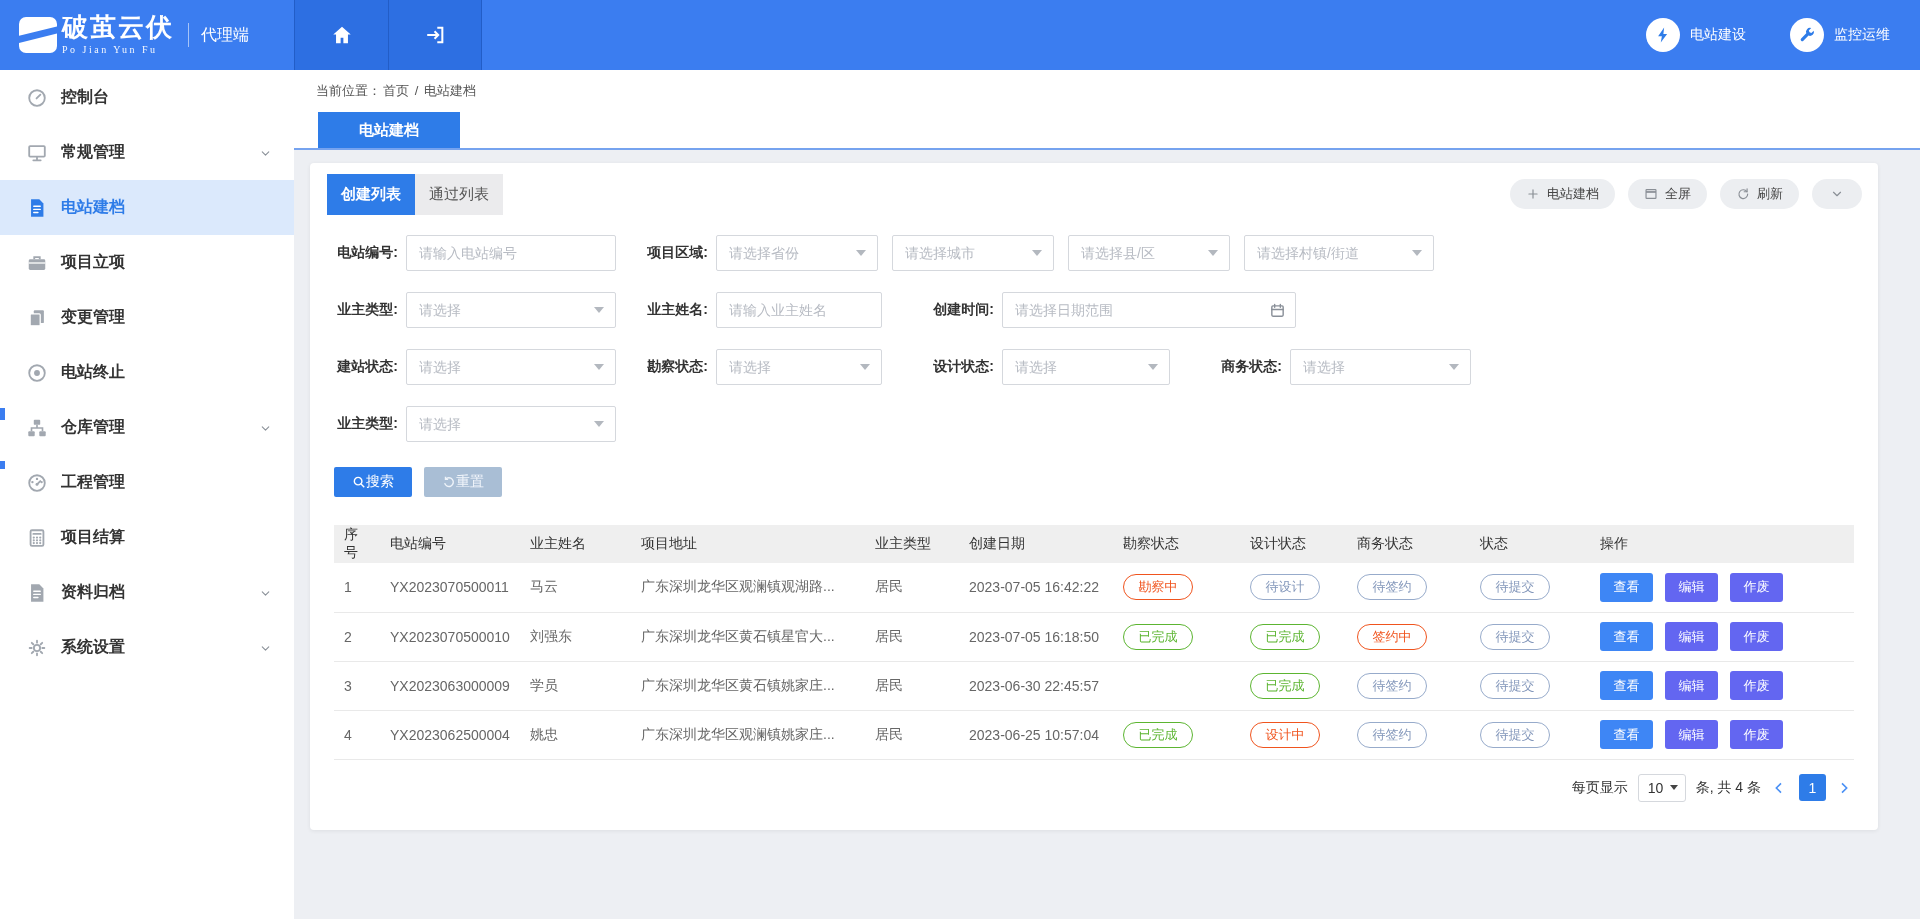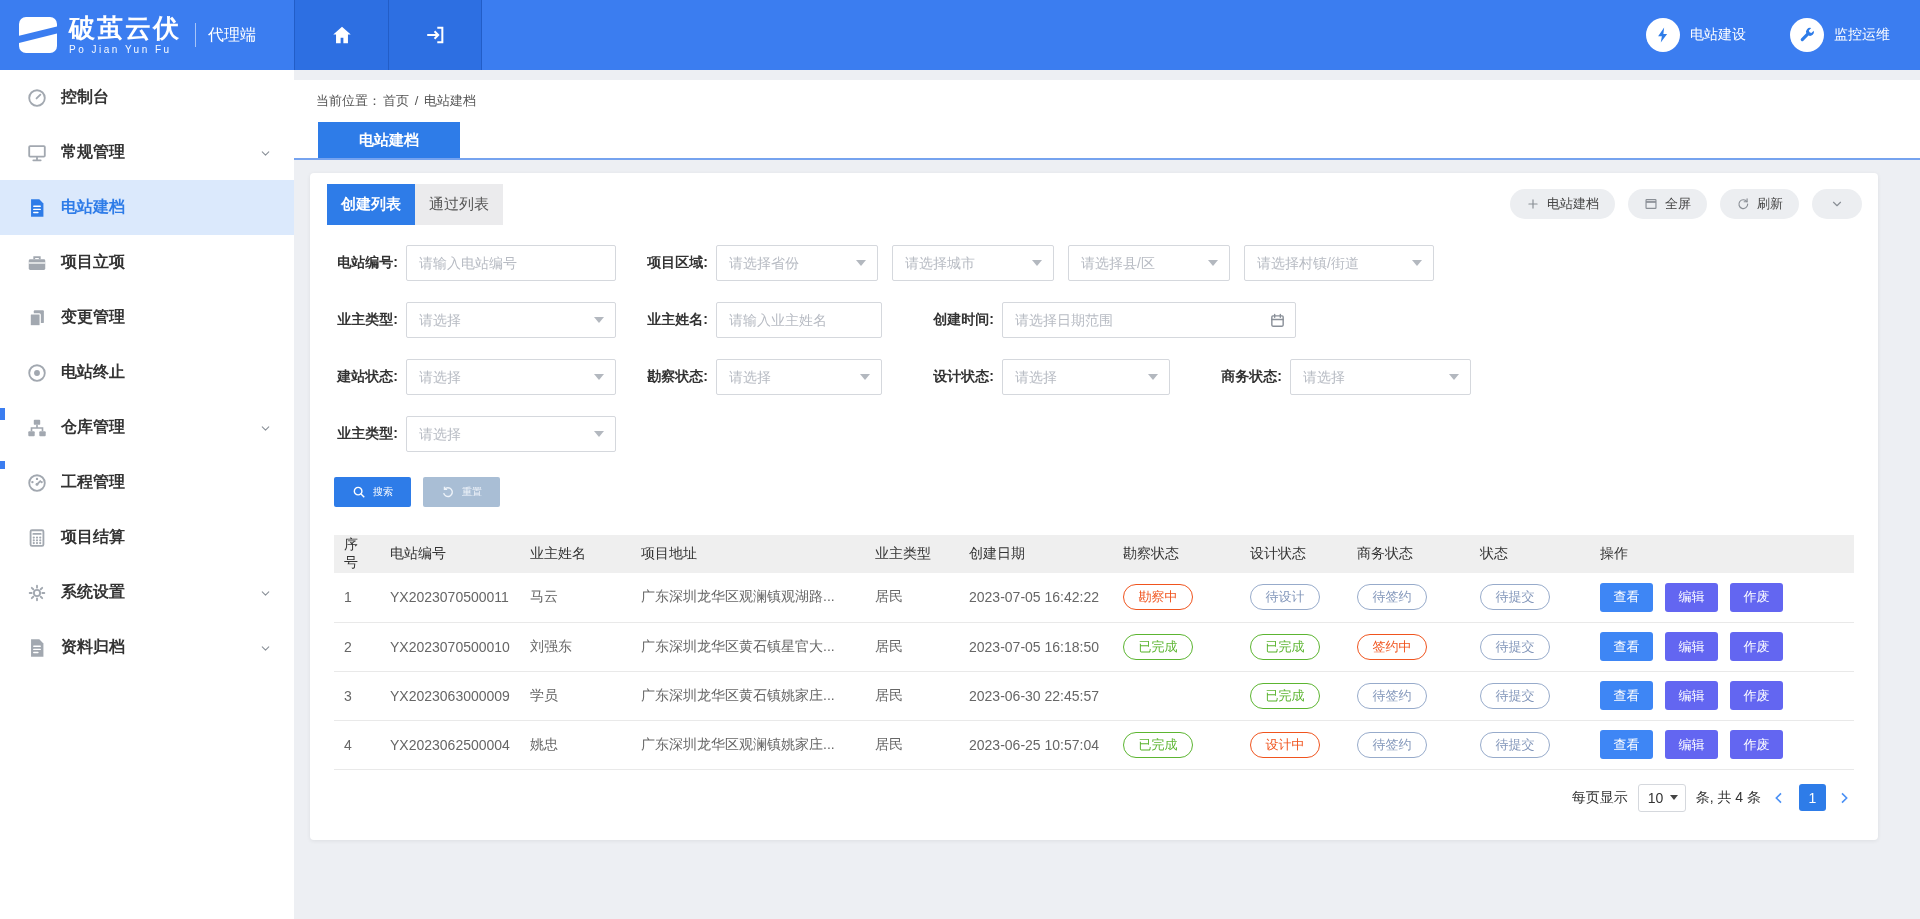--- a/index.html
+++ b/index.html
@@ -4,21 +4,21 @@
 <style>
   * { margin:0; padding:0; box-sizing:border-box; }
   html,body { width:1920px; height:919px; overflow:hidden; }
   body { font-family:"Liberation Sans","DejaVu Sans",sans-serif; background:#edeff3; color:#333; }
   .app { position:relative; width:1920px; height:919px; }
 
   
   .header { position:absolute; left:0; top:0; width:1920px; height:70px; background:#3b7df0; display:flex; align-items:stretch; color:#fff; }
   .brand { width:294px; display:flex; align-items:center; padding-left:16px; }
   .logo-mark { width:46px; height:42px; flex:0 0 auto; }
-  .brand-txt { margin-left:7px; line-height:1; }
+  .brand-txt { margin-left:0; line-height:1;font-family:Liberation Serif, serif; }
   .brand-name { font-size:26px; font-weight:bold; letter-spacing:2px; }
   .brand-en { font-size:10px; letter-spacing:2.5px; margin-top:4px; opacity:.95; }
   .brand-portal { margin-left:14px; padding-left:12px; border-left:1px solid rgba(255,255,255,.55); font-size:16px; height:24px; display:flex; align-items:center; }
   .user-zone { background:#2d6fe2; display:flex; align-items:stretch; }
   .user-block { display:flex; align-items:center; padding:0 22px 0 12px; }
   .avatar { width:42px; height:42px; border-radius:50%; background:#fff; color:#2d6fe2; display:flex; align-items:center; justify-content:center; }
   .avatar svg { width:26px; height:26px; }
   .user-name { font-size:15px; margin-left:12px; }
   .hdr-btn { width:94px; display:flex; align-items:center; justify-content:center; border-left:1px solid rgba(15,60,150,.35); cursor:pointer; }
   .hdr-btn:last-child { border-right:1px solid rgba(15,60,150,.35); }
@@ -36,21 +36,21 @@
   .side-item .s-icon { width:22px; height:22px; color:#a2a8b0; flex:0 0 auto; }
   .side-item .s-icon svg { width:22px; height:22px; }
   .side-item .s-label { margin-left:13px; font-size:16px; font-weight:600; color:#333; }
   .side-item.active { background:#dbe9fc; }
   .side-item.active .s-icon { color:#2e7ce8; }
   .side-item.active .s-label { color:#2e7ce8; }
   .side-item .s-chevron { position:absolute; right:22px; color:#8b9199; width:13px; height:13px; }
   .scroll-mark { position:absolute; left:0; width:5px; background:#3b7df0; }
 
   
-  .main { position:absolute; left:294px; top:80px; width:1626px; height:776px; }
+  .main { position:absolute; left:294px; top:70px; width:1626px; height:776px; }
   .crumb-strip { height:80px; background:#fff; border-bottom:2px solid #76a3ef; position:relative; }
   .breadcrumb { position:absolute; left:22px; top:12px; font-size:13px; color:#555; }
   .breadcrumb span { margin-right:2px; }
   .page-tab { position:absolute; left:24px; bottom:0; width:142px; height:36px; background:#2e7ce8; color:#fff; font-size:15px; font-weight:bold; display:flex; align-items:center; justify-content:center; cursor:pointer; }
   .content { position:relative; height:767px; background:#edeff3; }
   .card { position:absolute; left:16px; top:13px; width:1568px; height:667px; background:#fff; border-radius:4px; box-shadow:0 1px 4px rgba(0,0,0,.07); }
 
   
   .card-head { display:flex; align-items:flex-start; padding:11px 16px 0 17px; height:52px; }
   .list-tab { width:88px; height:41px; display:flex; align-items:center; justify-content:center; font-size:15px; cursor:pointer; background:#ebebed; color:#555; }
@@ -66,21 +66,21 @@
   .f-field { display:flex; align-items:center;justify-content:space-between; }
   .f-label { font-size:14px; font-weight:bold; color:#333; margin-right:8px; white-space:nowrap; text-align:right; }
   .f-control { position:relative; height:36px; border:1px solid #d5d8dd; border-radius:2px; background:#fff; display:flex; align-items:center; }
   .f-control input { border:none; outline:none; width:100%; height:100%; padding:0 12px; font-size:14px; font-family:inherit; color:#333; background:transparent; }
   .f-control input::placeholder { color:#b7bbc3; }
   .f-control .caret { position:absolute; right:11px; width:0; height:0; border-left:5px solid transparent; border-right:5px solid transparent; border-top:6px solid #b3b8bf; pointer-events:none; }
   .f-control .cal { position:absolute; right:9px; width:17px; height:17px; color:#8a9099; pointer-events:none; }
   .f-control.has-caret input { padding-right:28px; }
 
   .btn-row { margin:25px 0 0 24px; display:flex; gap:12px; }
-  .btn { height:30px; border:none; border-radius:2px; color:#fff; font-size:10px; font-family:inherit; display:flex; align-items:center; gap:7px; padding:0 18px; cursor:pointer; }
+  .btn { height:30px; border:none; border-radius:2px; color:#fff; font-size:14px; font-family:inherit; display:flex; align-items:center; padding:0 18px; cursor:pointer; }
   .btn svg { width:14px; height:14px; }
   .btn-search { background:#2e7ce8; }
   .btn-reset { background:#a9bed5; color:#f2f6fb; }
 
   
   .tbl-wrap { margin:28px 24px 0 24px; }
   table { width:100%; border-collapse:collapse; table-layout:fixed; }
   thead th { background:#efefef; height:38px; font-size:14px; font-weight:normal; color:#333; text-align:left; padding:0 10px; }
   tbody td { height:49px; border-bottom:1px solid #e9e9e9; font-size:14px; color:#666; padding:0 10px; overflow:hidden; white-space:nowrap; text-overflow:ellipsis; }
   .badge { display:inline-block; min-width:70px; height:26px; line-height:24px; border:1px solid; border-radius:13px; font-size:13px; text-align:center; padding:0 11px; background:#fff; }
@@ -222,35 +222,35 @@
         </div>
         <div class="side-item">
           <span class="s-icon"><svg viewBox="0 0 24 24" fill="none" stroke="currentColor" stroke-width="2" stroke-linecap="round" stroke-linejoin="round" style="width: 100%; height: 100%;">
               <rect x="5" y="3.5" width="14" height="17" rx="1.5"></rect>
               <path d="M8 7.5h8"></path>
               <path d="M8.5 11.5h.01M12 11.5h.01M15.5 11.5h.01M8.5 14.5h.01M12 14.5h.01M15.5 14.5h.01M8.5 17.5h.01M12 17.5h.01M15.5 17.5h.01" stroke-width="2.4"></path>
             </svg></span>
           <span class="s-label">项目结算</span>
         </div>
         <div class="side-item">
+          <span class="s-icon"><svg viewBox="0 0 24 24" style="width: 100%; height: 100%;">
+              <path d="M5.5 2.5h9l4.5 4.5v14.5h-13.5z" fill="currentColor"></path>
+              <path d="M8.5 10h7M8.5 13.5h7M8.5 17h4.5" stroke="#fff" stroke-width="1.6" stroke-linecap="round"></path>
+            </svg></span>
+          <span class="s-label">资料归档</span>
+          <span class="s-chevron"><svg viewBox="0 0 24 24" fill="none" stroke="currentColor" stroke-width="2" stroke-linecap="round" stroke-linejoin="round" style="width: 13px; height: 13px;">
+              <path d="M6 9l6 6 6-6"></path>
+            </svg></span>
+        </div>
+        <div class="side-item">
           <span class="s-icon"><svg viewBox="0 0 24 24" fill="none" stroke="currentColor" stroke-width="2" stroke-linecap="round" stroke-linejoin="round" style="width: 100%; height: 100%;">
               <circle cx="12" cy="12" r="3.4"></circle>
               <path d="M12 4v2.2M12 17.8V20M4 12h2.2M17.8 12H20M6.3 6.3l1.6 1.6M16.1 16.1l1.6 1.6M17.7 6.3l-1.6 1.6M7.9 16.1l-1.6 1.6"></path>
             </svg></span>
           <span class="s-label">系统设置</span>
-          <span class="s-chevron"><svg viewBox="0 0 24 24" fill="none" stroke="currentColor" stroke-width="2" stroke-linecap="round" stroke-linejoin="round" style="width: 13px; height: 13px;">
-              <path d="M6 9l6 6 6-6"></path>
-            </svg></span>
-        </div>
-        <div class="side-item">
-          <span class="s-icon"><svg viewBox="0 0 24 24" style="width: 100%; height: 100%;">
-              <path d="M5.5 2.5h9l4.5 4.5v14.5h-13.5z" fill="currentColor"></path>
-              <path d="M8.5 10h7M8.5 13.5h7M8.5 17h4.5" stroke="#fff" stroke-width="1.6" stroke-linecap="round"></path>
-            </svg></span>
-          <span class="s-label">资料归档</span>
           <span class="s-chevron"><svg viewBox="0 0 24 24" fill="none" stroke="currentColor" stroke-width="2" stroke-linecap="round" stroke-linejoin="round" style="width: 13px; height: 13px;">
               <path d="M6 9l6 6 6-6"></path>
             </svg></span>
         </div>
       </div>
     <div class="scroll-mark" style="top:338px;height:12px;"></div>
     <div class="scroll-mark" style="top:391px;height:8px;"></div>
   </div>
 
   <div class="main">

